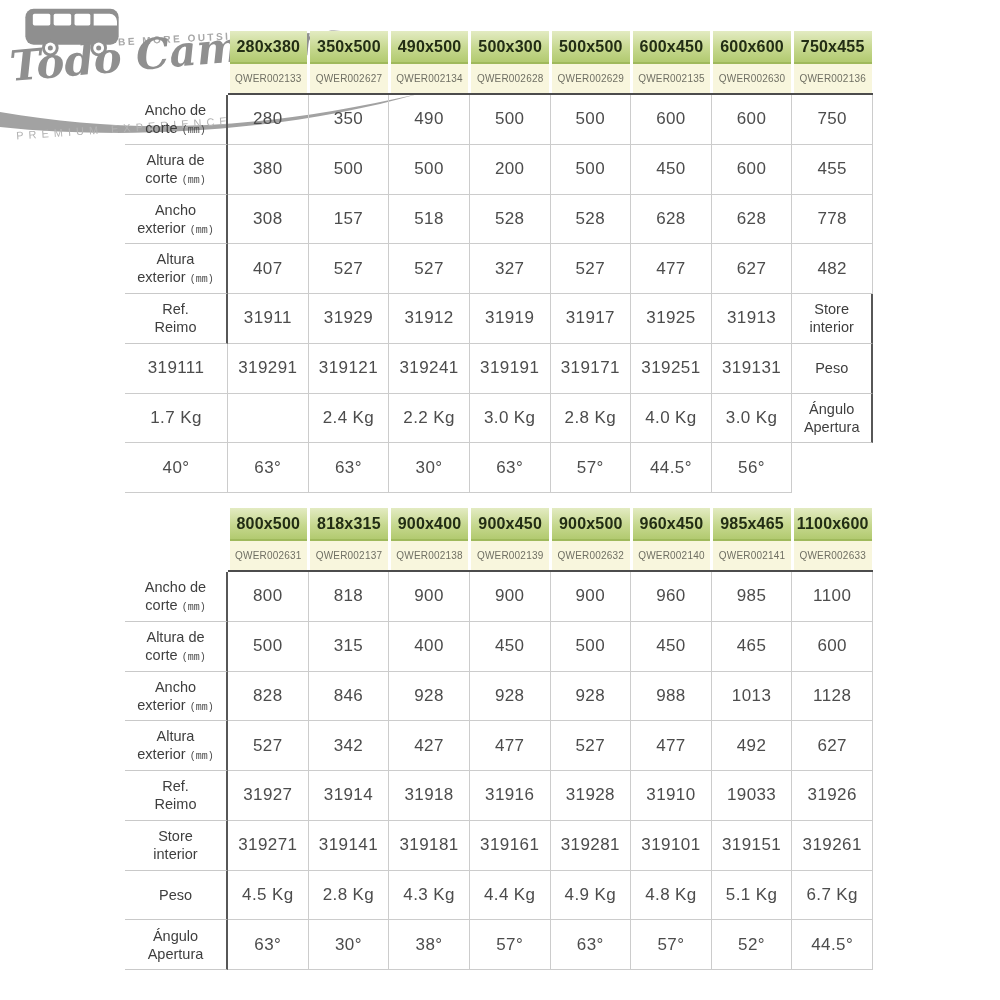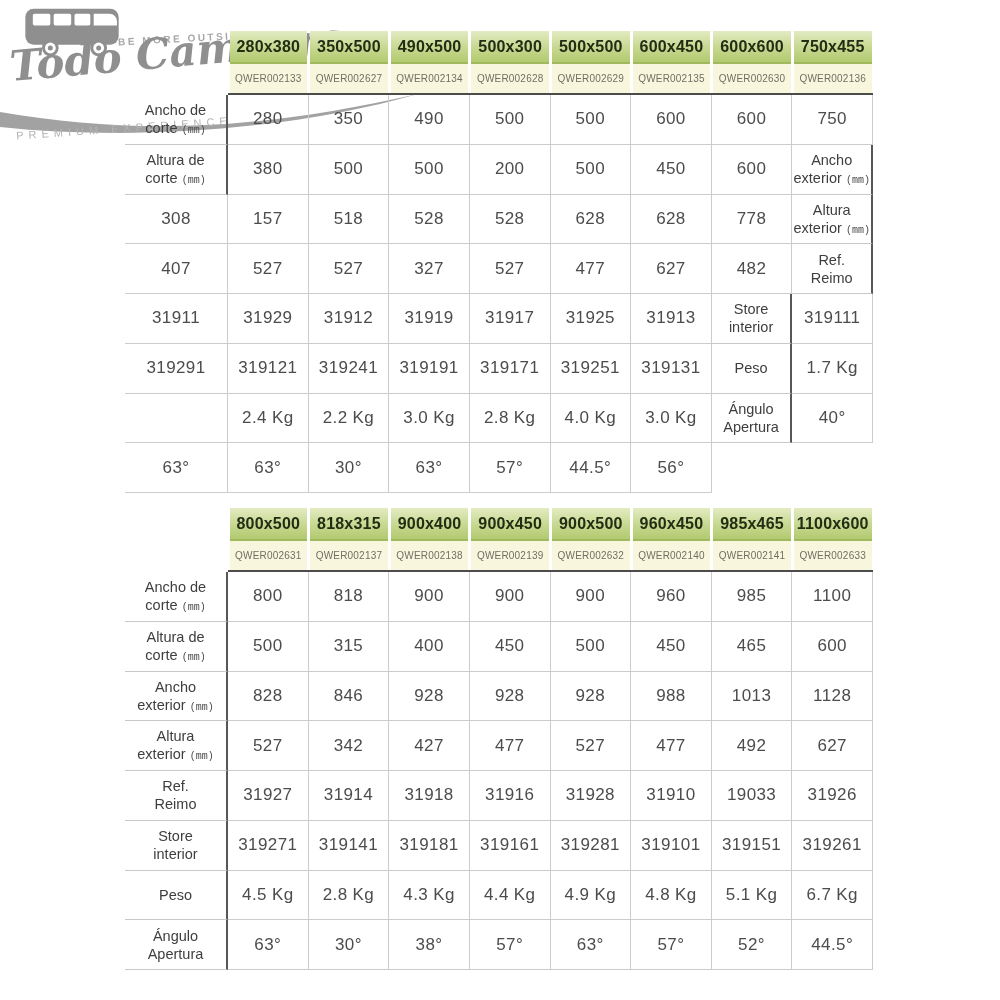--- a/index.html
+++ b/index.html
@@ -108,20 +108,21 @@
           <div>Altura de</div>
           <div>corte <span class="unit">(mm)</span></div>
         </div>
         <div class="vcell">380</div>
         <div class="vcell">500</div>
         <div class="vcell">500</div>
         <div class="vcell">200</div>
         <div class="vcell">500</div>
         <div class="vcell">450</div>
         <div class="vcell">600</div>
+        <div class="vcell">455</div>
         <div class="lcell">
           <div>Ancho</div>
           <div>exterior <span class="unit">(mm)</span></div>
         </div>
         <div class="vcell">308</div>
         <div class="vcell">157</div>
         <div class="vcell">518</div>
         <div class="vcell">528</div>
         <div class="vcell">528</div>
         <div class="vcell">628</div>

